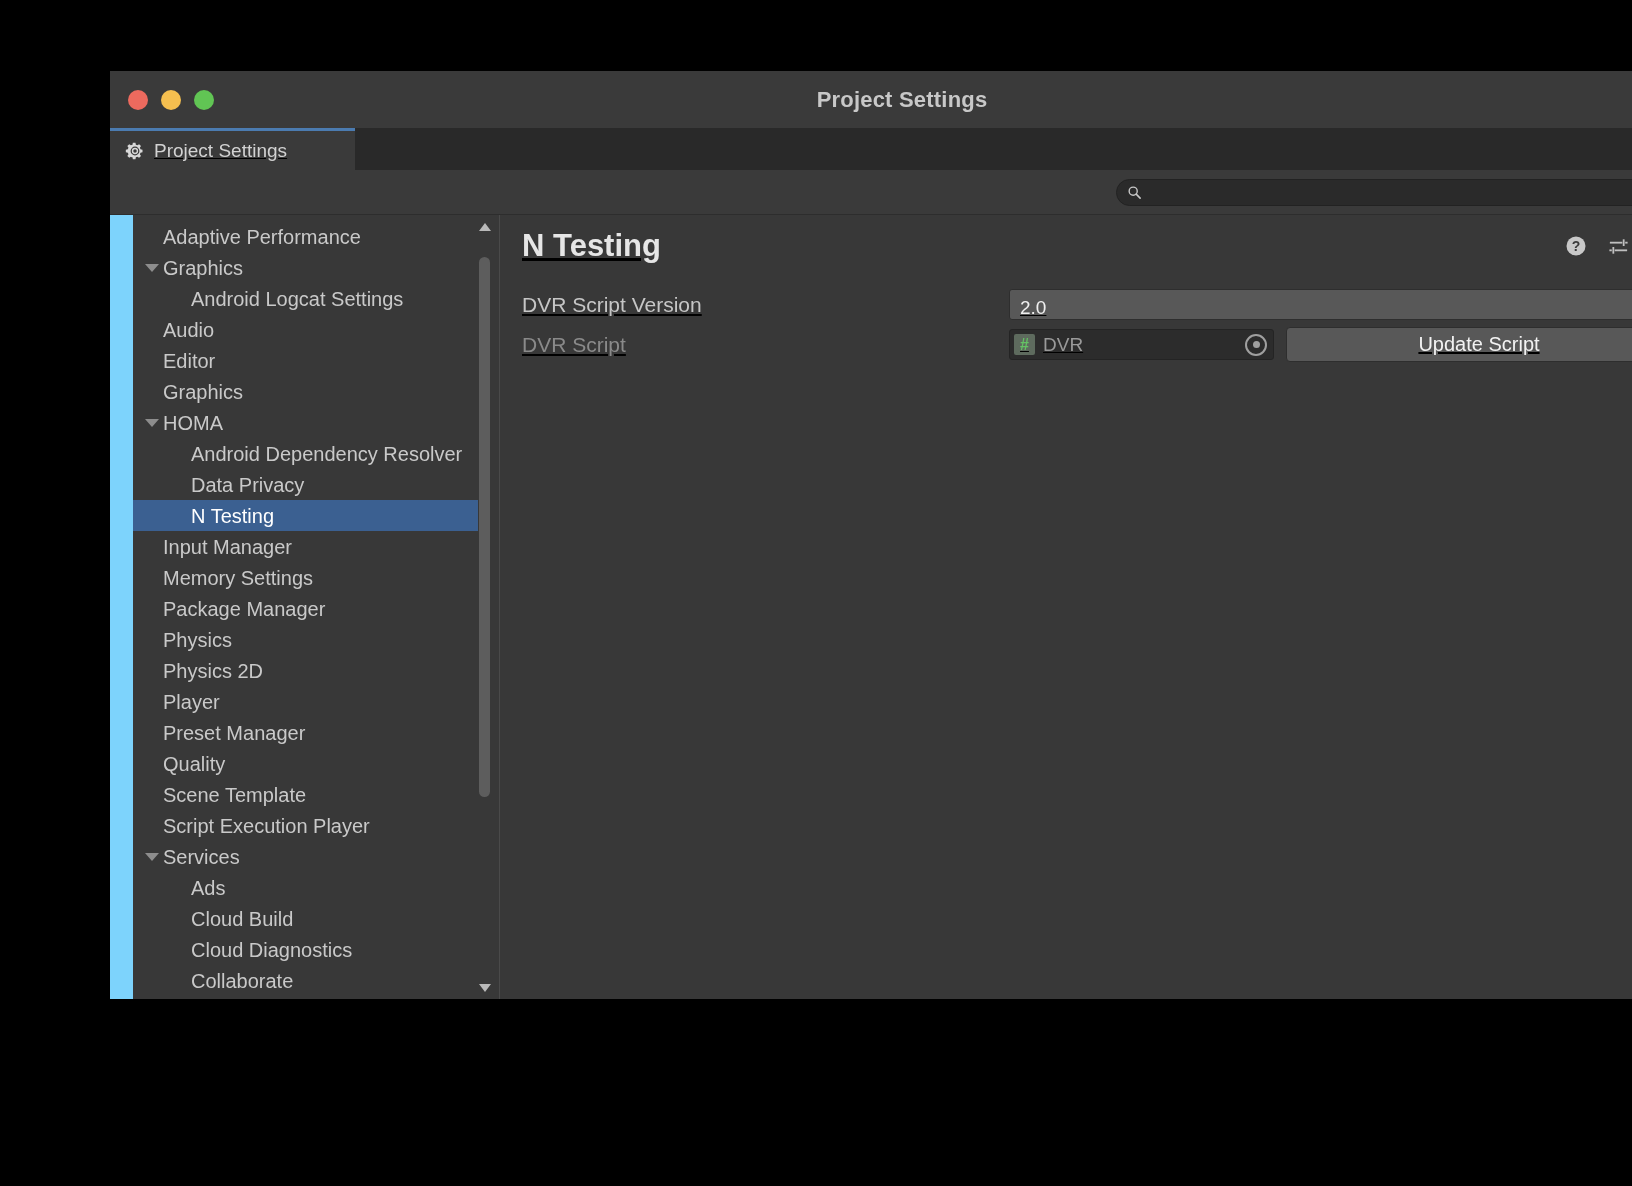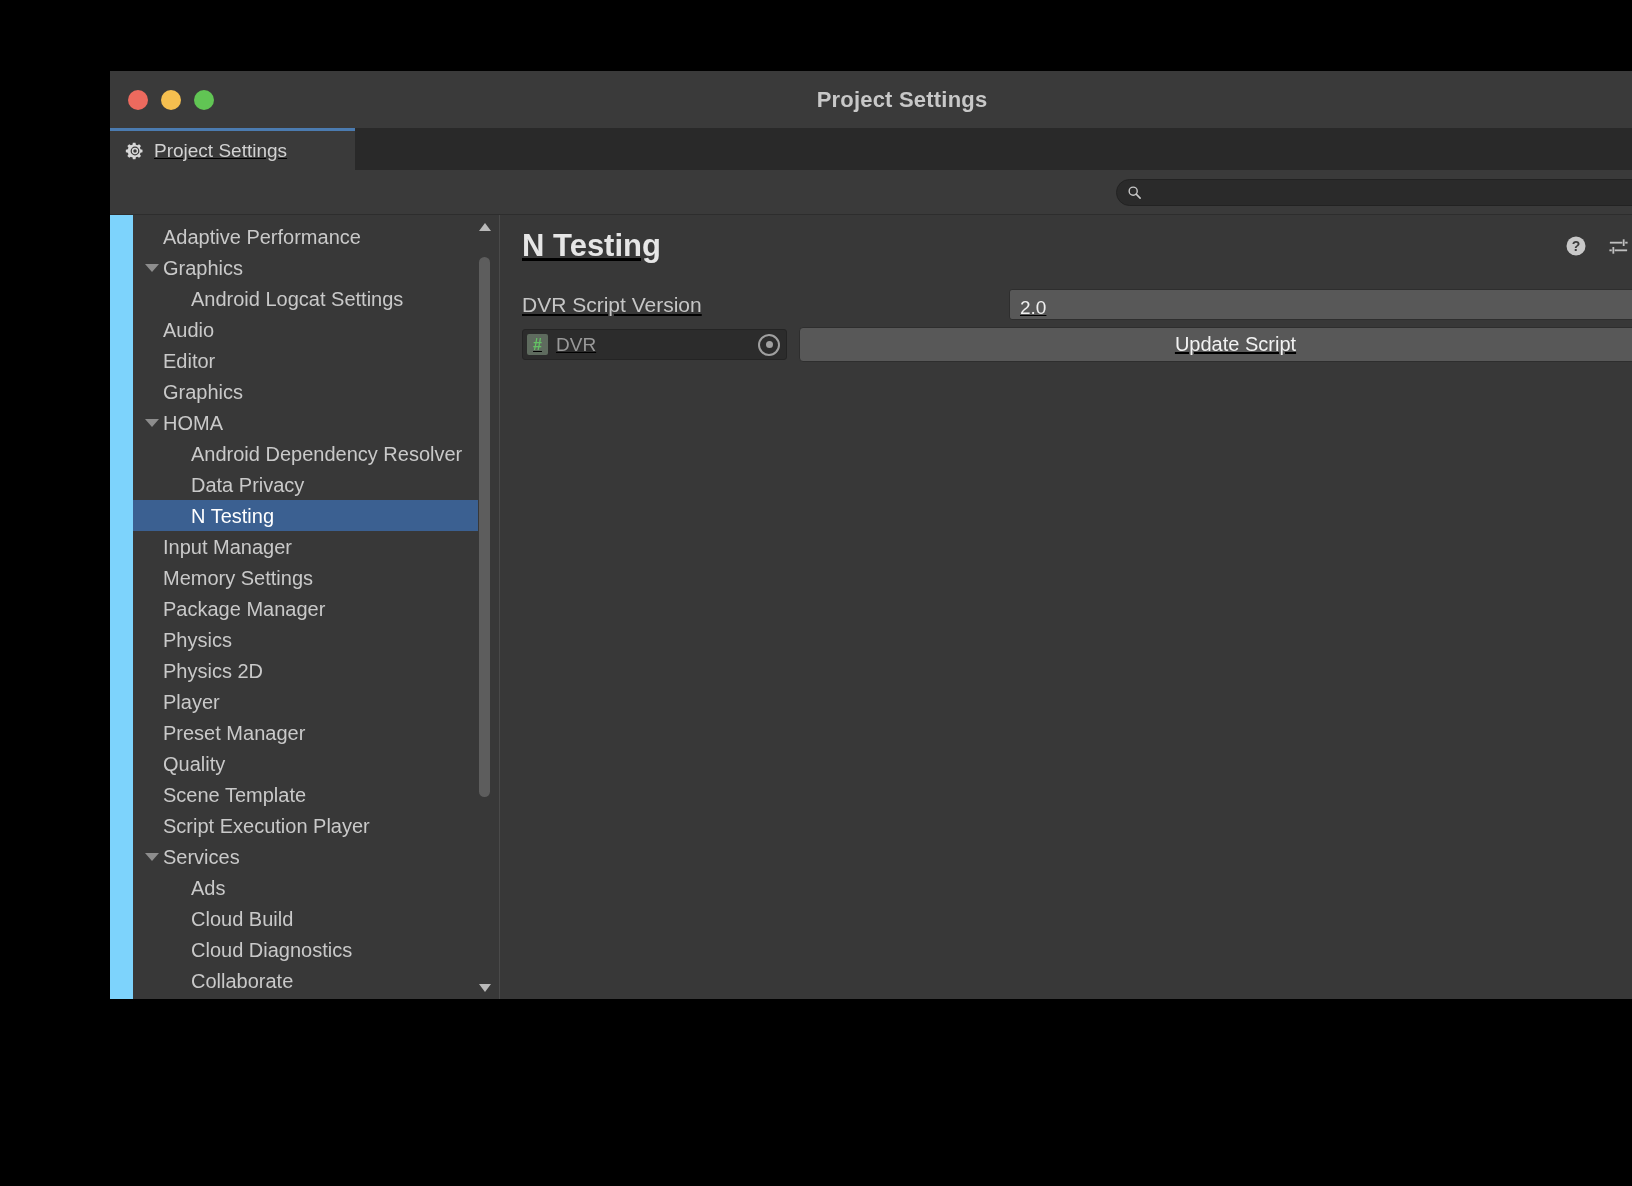--- a/index.html
+++ b/index.html
@@ -647,20 +647,21 @@
             <div class="plabel">DVR Script Version</div>
             <div class="pfield">
               <div class="dropdown">
                 <span class="dd-value">2.0</span>
                 <span class="dd-arrow"></span>
               </div>
             </div>
           </div>
 
           <div class="prow">
+            <div class="plabel dim">DVR Script</div>
             <div class="pfield">
               <div class="objfield">
                 <span class="script-ico">
                   <span>#</span>
                 </span>
                 <span class="obj-name">DVR</span>
                 <span class="picker">
                   <i></i>
                 </span>
               </div>

